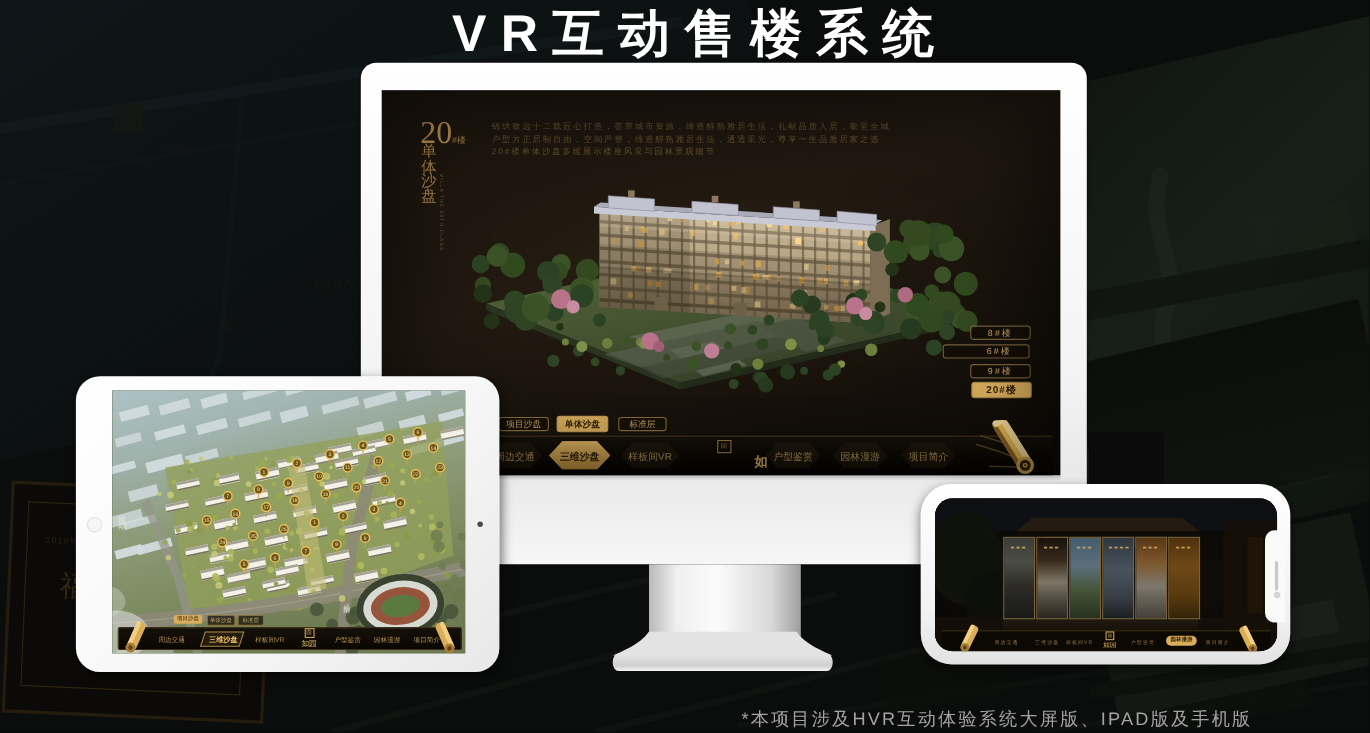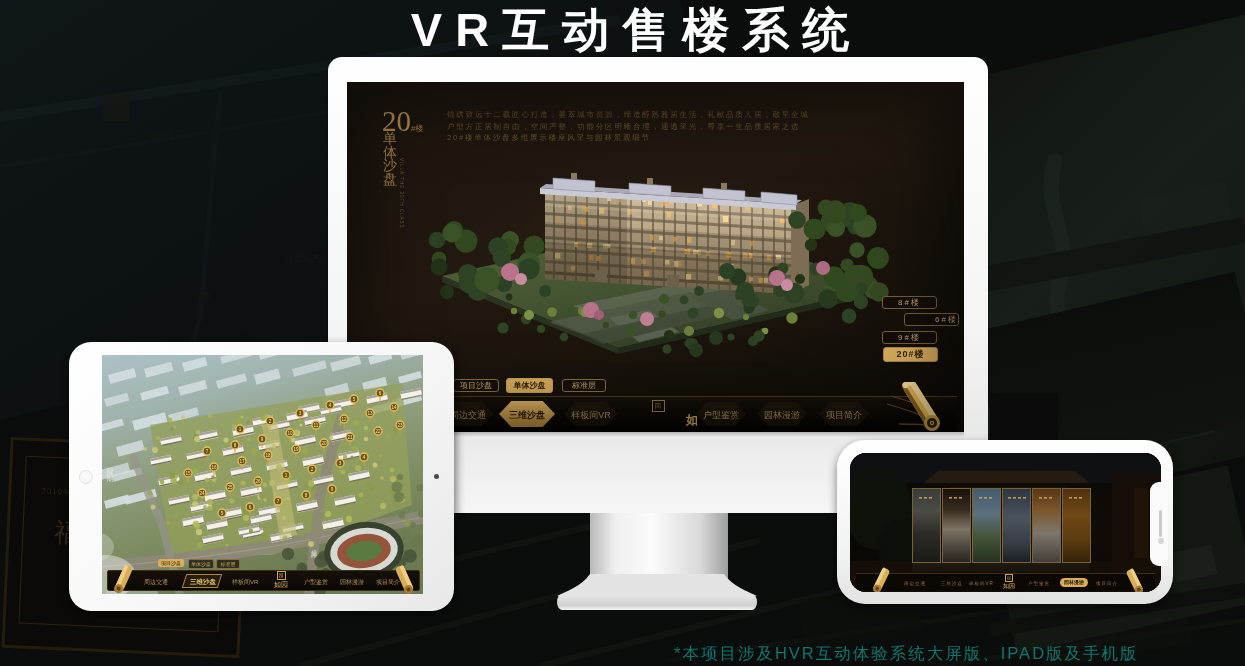--- a/index.html
+++ b/index.html
@@ -364,26 +364,26 @@
     </svg>
 
     <div class="abs" style="left:35px;top:23px;color:#bb914f;"><span style="font-family:'Liberation Serif',serif;font-size:29px;">20</span><span style="font-size:8px;color:#a37f45;">#楼</span></div>
 
     <div class="abs" style="left:36px;top:50px;width:16px;font-size:14px;line-height:13.5px;color:#ad8448;font-family:'Liberation Serif',serif;">单<br>体<br>沙<br>盘</div>
 
     <div class="abs" style="left:57px;top:76px;width:46px;font-size:4.5px;color:#6d5a3a;letter-spacing:1px;transform:rotate(90deg);transform-origin:0 0;white-space:nowrap;">VILLA THE 20TH CLASS</div>
 
     <div class="abs" style="left:100px;top:27px;width:480px;color:#64512f;font-size:7.5px;letter-spacing:1.8px;line-height:11.5px;white-space:nowrap;">
       <div>锦绣致远十二载匠心打造，荟萃城市资源，缔造醇熟雅居生活，礼献品质人居，敬呈全城</div>
-      <div>户型方正居制自由，空间严整，功能分区明晰合理，通透采光，尊享一生品质居家之选</div>
+      <div>户型方正居制自由，空间严整，缔造醇熟雅居生活，通透采光，尊享一生品质居家之选</div>
       <div>20#楼单体沙盘多维展示楼座风采与园林景观细节</div>
     </div>
 
     <div class="abs" style="left:535px;top:214px;width:53px;height:11px;border:1px solid #77603a;border-radius:3px;background:rgba(20,14,8,0.75);color:#c2a067;font-size:8px;text-align:center;line-height:11px;letter-spacing:2px;">8#楼</div>
-    <div class="abs" style="left:557px;top:231px;width:53px;height:11px;border:1px solid #77603a;border-radius:3px;background:rgba(20,14,8,0.75);color:#c2a067;font-size:8px;text-align:right;line-height:11px;letter-spacing:2px;">6#楼</div>
+    <div class="abs" style="left:510px;top:231px;width:53px;height:11px;border:1px solid #77603a;border-radius:3px;background:rgba(20,14,8,0.75);color:#c2a067;font-size:8px;text-align:center;line-height:11px;letter-spacing:2px;padding-left:24px;">6#楼</div>
     <div class="abs" style="left:535px;top:249px;width:53px;height:11px;border:1px solid #77603a;border-radius:3px;background:rgba(20,14,8,0.75);color:#c2a067;font-size:8px;text-align:center;line-height:11px;letter-spacing:2px;">9#楼</div>
     <div class="abs" style="left:536px;top:265px;width:53px;height:13px;border:1px solid #a8874a;border-radius:3px;background:#d9ad5c;color:#342407;font-size:9px;font-weight:bold;text-align:center;line-height:13px;letter-spacing:1px;">20#楼</div>
 
     <div class="abs" style="left:106px;top:297px;width:44px;height:11px;border:1px solid #8a6f3a;border-radius:3px;background:rgba(22,16,8,0.8);color:#c2a067;font-size:8px;text-align:center;line-height:11px;">项目沙盘</div>
     <div class="abs" style="left:159px;top:296px;width:45px;height:13px;border:1px solid #caa158;border-radius:3px;background:#d9ad5c;color:#342407;font-size:8px;font-weight:bold;text-align:center;line-height:13px;">单体沙盘</div>
     <div class="abs" style="left:215px;top:297px;width:42px;height:11px;border:1px solid #8a6f3a;border-radius:3px;background:rgba(22,16,8,0.8);color:#c2a067;font-size:8px;text-align:center;line-height:11px;">标准层</div>
 
     <div class="abs" style="left:0px;top:314px;width:610px;height:36px;background:linear-gradient(180deg,#17110a 0%,#0b0804 55%,#050302 100%);border-top:1px solid #4a3a1c;">
 
       <div class="abs" style="left:96px;top:5px;width:50px;height:24px;background:rgba(48,38,20,0.4);clip-path:polygon(22% 0%,78% 0%,100% 50%,78% 100%,22% 100%,0% 50%);"></div>
@@ -1193,15 +1193,15 @@
       </svg>
     </div>
   </div>
 
   <div class="abs" id="notch" style="left:1150px;top:482px;width:18px;height:84px;background:#fafafa;border-radius:9px 0 0 9px;"></div>
 
   <div class="abs" id="speaker" style="left:1159px;top:510px;width:3px;height:27px;background:#c9c9c9;border-radius:2px;"></div>
 
   <div class="abs" id="phonecam" style="left:1158px;top:538px;width:6px;height:6px;background:#d6d6d6;border-radius:50%;"></div>
 
-  <div class="abs" id="caption" style="left:674px;top:643px;color:#0f766e;font-size:16.5px;letter-spacing:2px;">*本项目涉及HVR互动体验系统大屏版、IPAD版及手机版</div>
+  <div class="abs" id="caption" style="left:674px;top:643px;color:#a3a3a3;font-size:16.5px;letter-spacing:2px;">*本项目涉及HVR互动体验系统大屏版、IPAD版及手机版</div>
 
 </div>
 
 </body></html>

